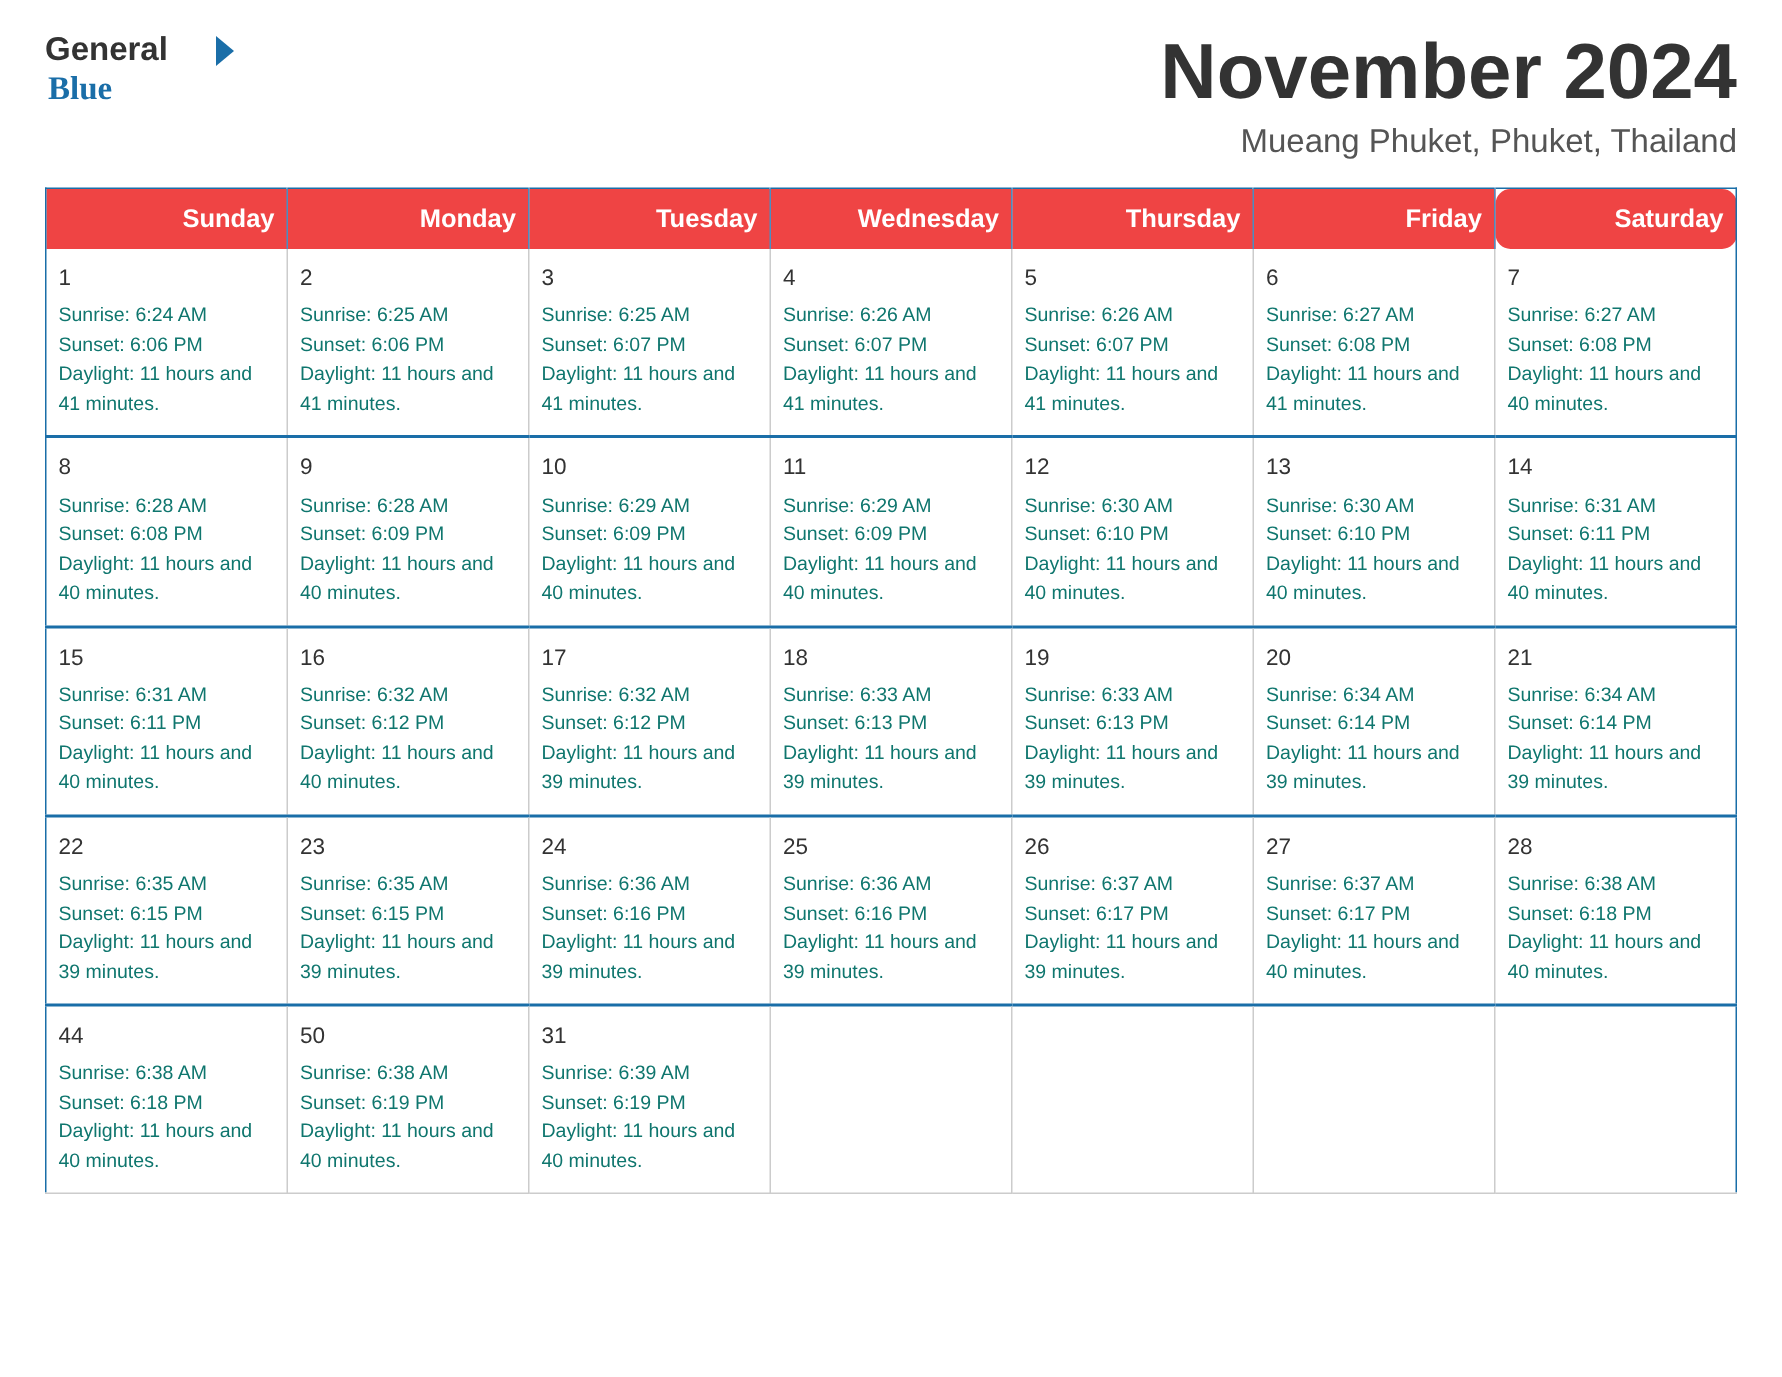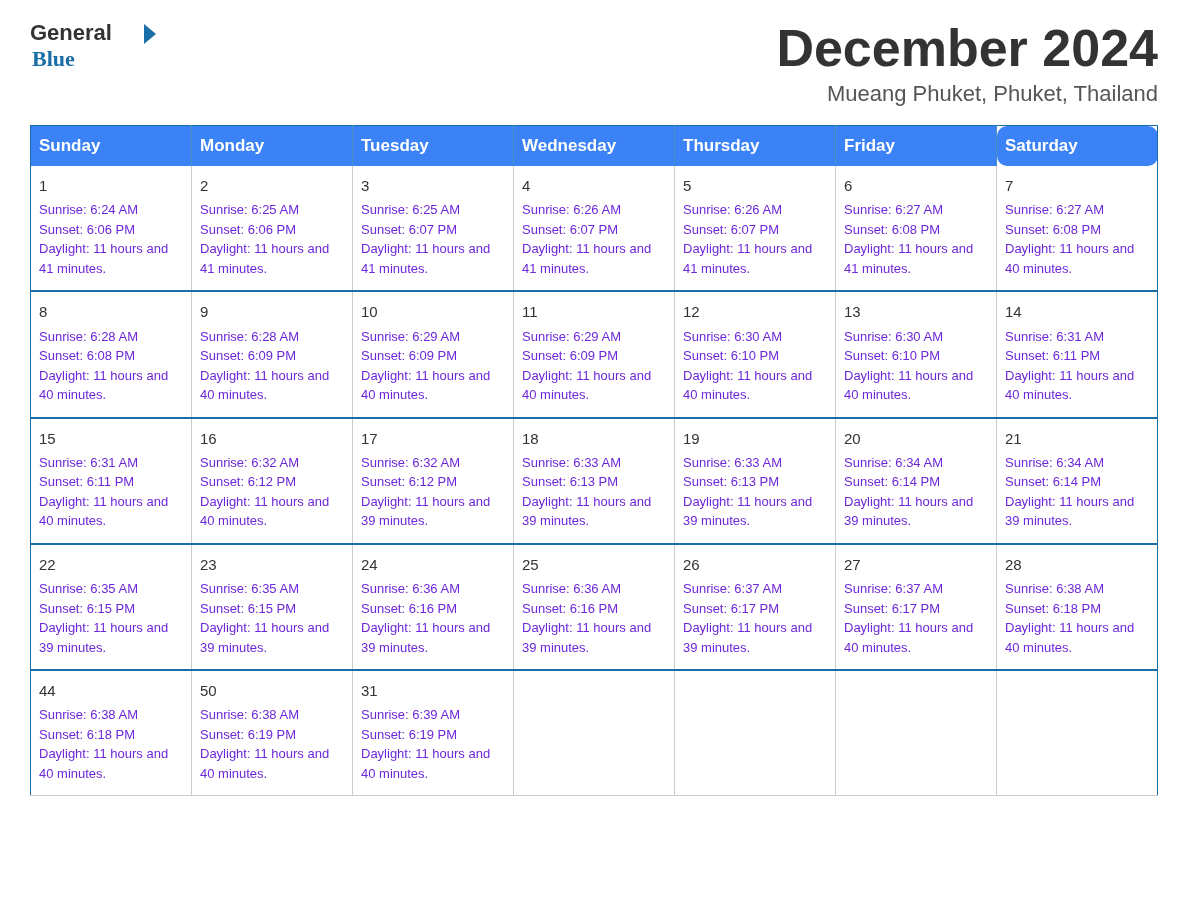--- a/index.html
+++ b/index.html
@@ -61,26 +61,26 @@
       font-size: 22px;
       color: #555;
       margin-top: 4px;
     }
     .calendar {
       width: 100%;
       border-collapse: collapse;
       border: 1px solid #1a6ea8;
     }
     .calendar thead tr th {
-      background: #3b82f6;
+      background: #ef4444;
       color: #fff;
       font-size: 17px;
       font-weight: bold;
       padding: 10px 8px;
-      text-align: left;
+      text-align: right;
       border-right: 1px solid #4a8ec2;
     }
     .calendar thead tr th:last-child {
       border-right: none;
       border-radius: 10px;
     }
     .calendar tbody tr td {
       vertical-align: top;
       padding: 8px 8px 12px 8px;
       border-right: 1px solid #ccc;
@@ -95,41 +95,41 @@
     .calendar tbody tr:last-child td {
       border-bottom: 1px solid #ccc;
     }
     .day-number {
       font-size: 15px;
       font-weight: normal;
       color: #333;
       margin-bottom: 3px;
     }
     .day-info {
-      color: #6d28d9;
+      color: #0f766e;
       font-size: 13px;
       line-height: 1.5;
     }
     .empty-cell {
       background: #fff;
     }
   </style>
 </head>
 <body>
 
 <div class="header">
   <div class="logo">
     <div class="logo-top">
       <span class="logo-general">General</span>
       <div class="logo-arrow"></div>
     </div>
     <span class="logo-blue">Blue</span>
   </div>
   <div class="title-block">
-    <div class="month-title">December 2024</div>
+    <div class="month-title">November 2024</div>
     <div class="location-title">Mueang Phuket, Phuket, Thailand</div>
   </div>
 </div>
 
 <table class="calendar">
   <thead>
     <tr>
       <th>Sunday</th>
       <th>Monday</th>
       <th>Tuesday</th>

